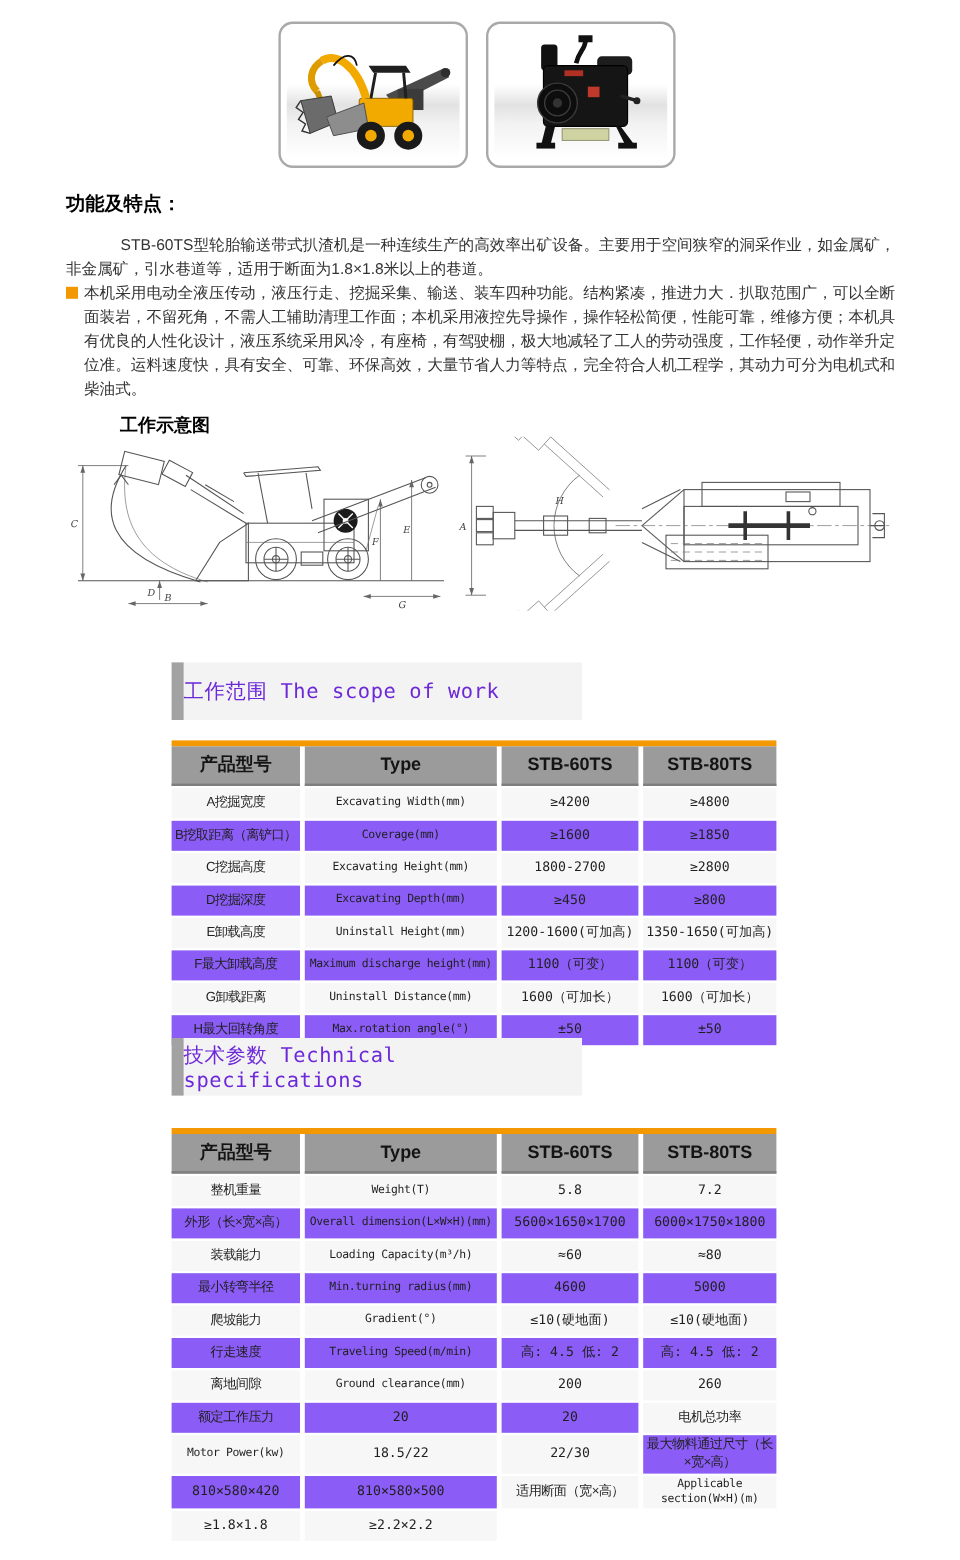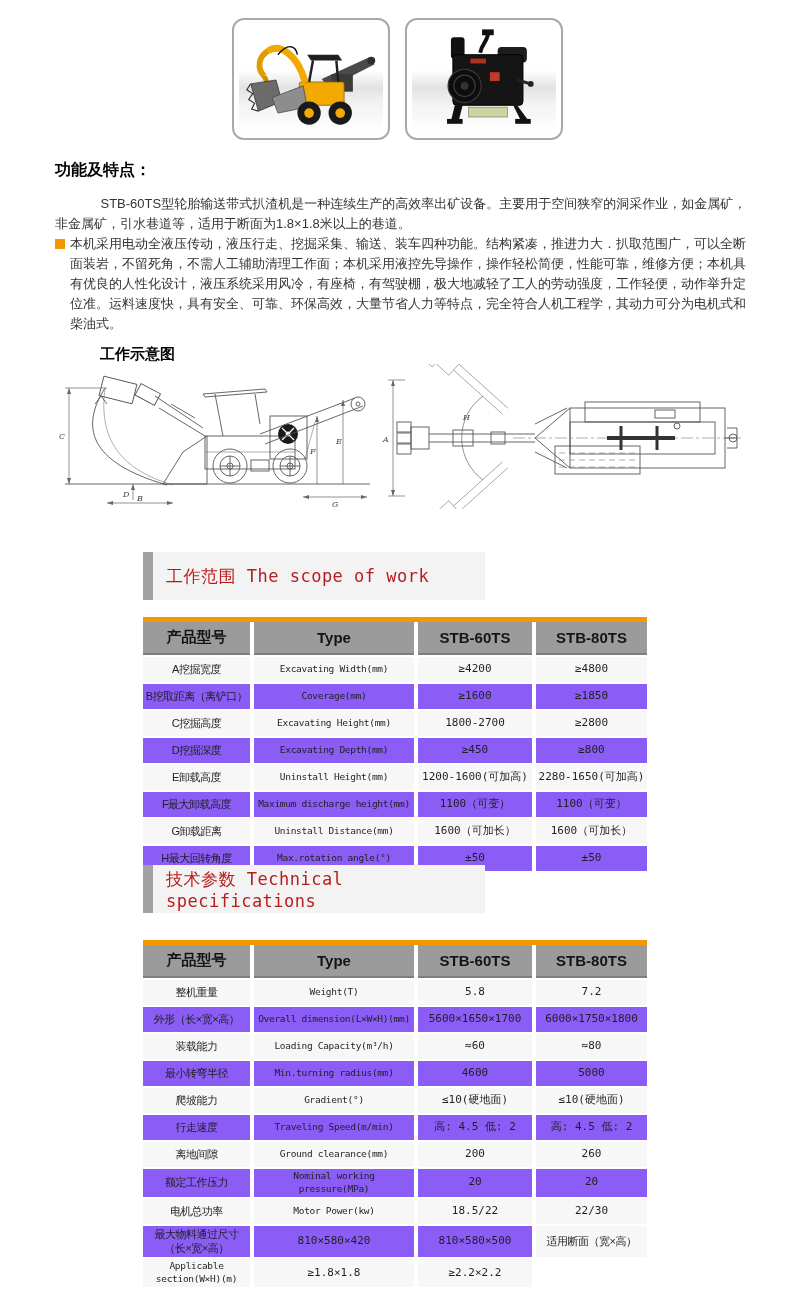--- a/index.html
+++ b/index.html
@@ -39,23 +39,23 @@
   #diagram-svg { position:absolute; top:364px; left:55px; }
   #diagram-svg .ln { stroke:#555; stroke-width:0.9; fill:none; }
   #diagram-svg .thin { stroke:#777; stroke-width:0.6; fill:none; }
   #diagram-svg .dim { stroke:#666; stroke-width:0.7; fill:none; }
   #diagram-svg text { font-family:"DejaVu Serif",serif; font-style:italic; font-size:8px; fill:#444; }
 
   
   .section-header {
     position:absolute; left:143px; width:342px; height:48px;
     background:#f3f3f3; border-left:10px solid #a2a2a2;
-    display:flex; align-items:center; padding-left:13px;
+    display:flex; align-items:center; 
     font-family:"DejaVu Sans Mono","Liberation Sans",monospace,sans-serif;
-    font-size:17px; color:#b91c1c; letter-spacing:0.5px;
+    font-size:17px; color:#6d28d9; letter-spacing:0.5px;
   }
   #scope-header { top:552px; }
   #specs-header { top:836px;margin-top:29px; }
 
   
   .spec-table {
     position:absolute; left:143px; width:504px;
     display:grid; grid-template-columns:107px 160px 114px 111px;
     gap:2px 4px; border-top:5px solid #f39800; background:#ffffff;
     grid-auto-rows:minmax(25px,auto);
@@ -310,21 +310,21 @@
       <div class="td c1 row-light">Excavating Height(mm)</div>
       <div class="td c2 row-light">1800-2700</div>
       <div class="td c3 row-light">≥2800</div>
       <div class="td c0 row-dark">D挖掘深度</div>
       <div class="td c1 row-dark">Excavating Depth(mm)</div>
       <div class="td c2 row-dark">≥450</div>
       <div class="td c3 row-dark">≥800</div>
       <div class="td c0 row-light">E卸载高度</div>
       <div class="td c1 row-light">Uninstall Height(mm)</div>
       <div class="td c2 row-light">1200-1600(可加高)</div>
-      <div class="td c3 row-light">2280-1650(可加高)</div>
+      <div class="td c3 row-light">1350-1650(可加高)</div>
       <div class="td c0 row-dark">F最大卸载高度</div>
       <div class="td c1 row-dark">Maximum discharge height(mm)</div>
       <div class="td c2 row-dark">1100（可变）</div>
       <div class="td c3 row-dark">1100（可变）</div>
       <div class="td c0 row-light">G卸载距离</div>
       <div class="td c1 row-light">Uninstall Distance(mm)</div>
       <div class="td c2 row-light">1600（可加长）</div>
       <div class="td c3 row-light">1600（可加长）</div>
       <div class="td c0 row-dark">H最大回转角度</div>
       <div class="td c1 row-dark">Max.rotation angle(°)</div>
@@ -362,21 +362,20 @@
       <div class="td c3 row-light">≤10(硬地面)</div>
       <div class="td c0 row-dark">行走速度</div>
       <div class="td c1 row-dark">Traveling Speed(m/min)</div>
       <div class="td c2 row-dark">高: 4.5 低: 2</div>
       <div class="td c3 row-dark">高: 4.5 低: 2</div>
       <div class="td c0 row-light">离地间隙</div>
       <div class="td c1 row-light">Ground clearance(mm)</div>
       <div class="td c2 row-light">200</div>
       <div class="td c3 row-light">260</div>
       <div class="td c0 row-dark">额定工作压力</div>
-      <div class="td c1 row-dark">Nominal working pressure(MPa)</div>
       <div class="td c2 row-dark">20</div>
       <div class="td c3 row-dark">20</div>
       <div class="td c0 row-light">电机总功率</div>
       <div class="td c1 row-light">Motor Power(kw)</div>
       <div class="td c2 row-light">18.5/22</div>
       <div class="td c3 row-light">22/30</div>
       <div class="td c0 row-dark">最大物料通过尺寸（长×宽×高）</div>
       <div class="td c2 row-dark">810×580×420</div>
       <div class="td c3 row-dark">810×580×500</div>
       <div class="td c0 row-light">适用断面（宽×高）</div>

